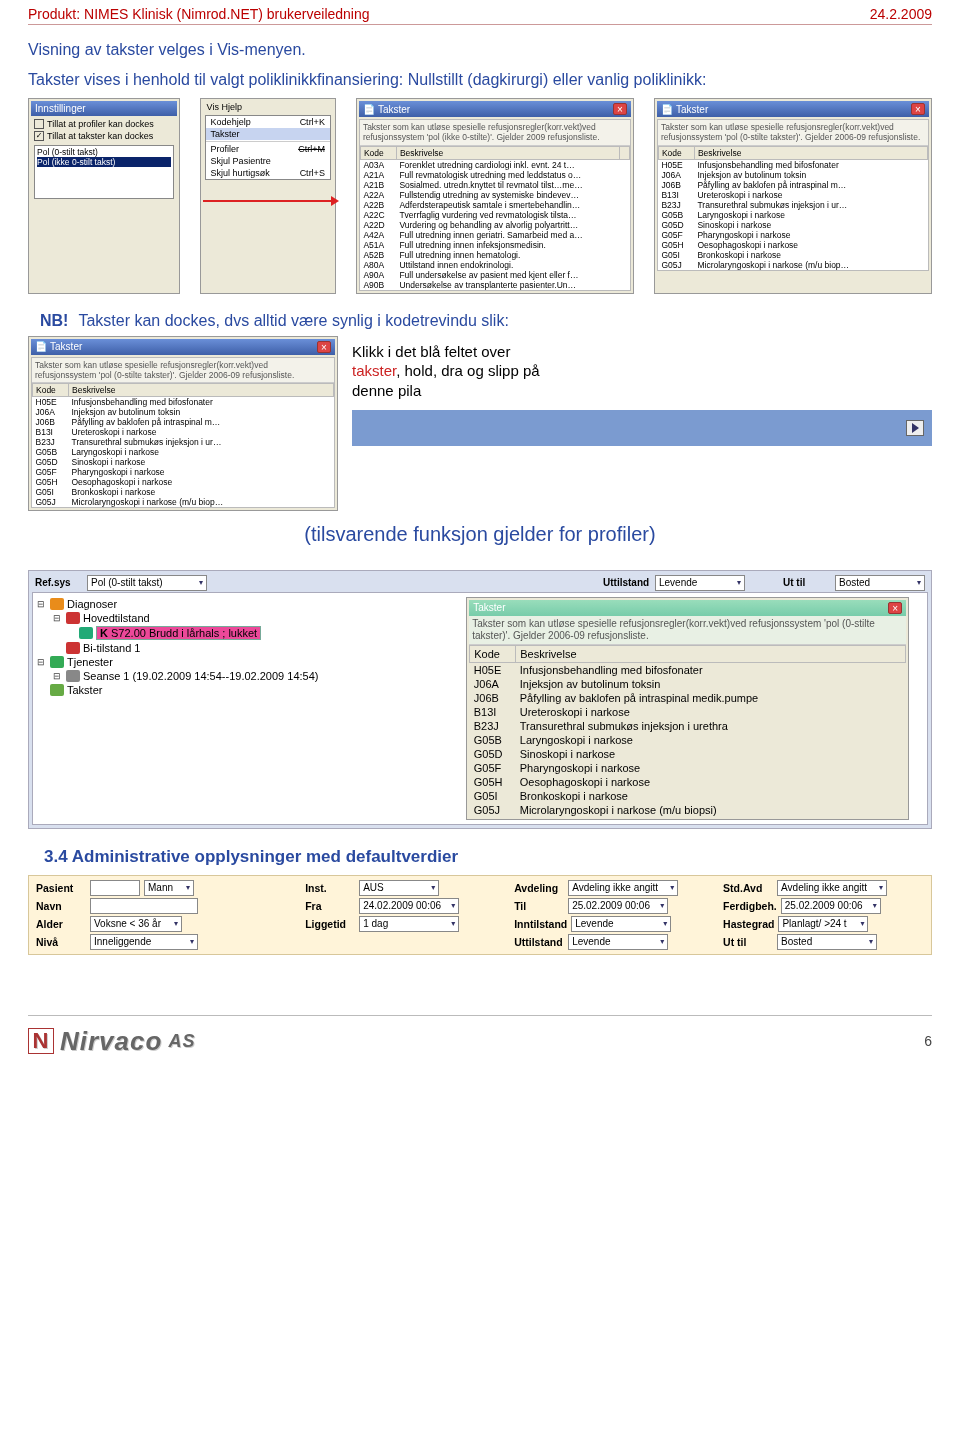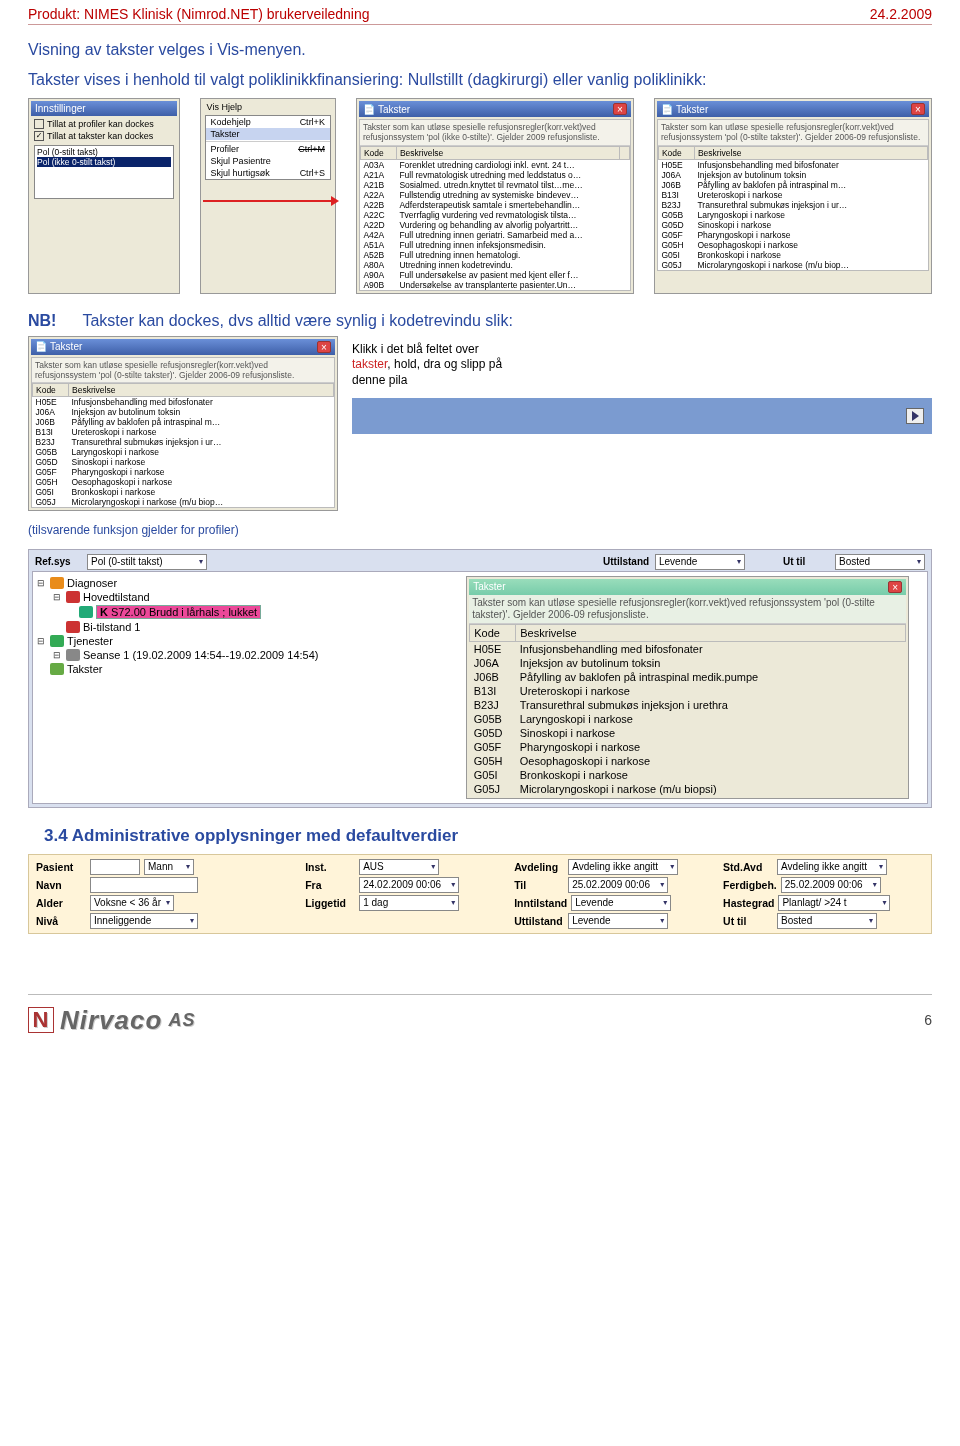--- a/index.html
+++ b/index.html
@@ -145,39 +145,39 @@
     content: '';
     position: absolute;
     right: -6px;
     top: -4px;
     border-left: 8px solid #d22;
     border-top: 5px solid transparent;
     border-bottom: 5px solid transparent;
   }
   .nb-row {
     display: flex;
-    gap: 26px;
+    gap: 10px;
     font-size: 16px;
     color: #2a4aa0;
-    margin: 16px 0 6px 0;
+    margin: 16px 0 6px 12px;
   }
   .nb-row .nb { font-weight: bold; }
   .docked-row {
     display: flex;
     gap: 14px;
     align-items: flex-start;
     margin-bottom: 12px;
   }
   .docked-panel { width: 310px; }
   .callout-col {
     flex: 1;
     padding-top: 6px;
   }
   .callout-text {
-    font-size: 12px;
+    font-size: 15px;
     color: #000;
     line-height: 1.3;
     margin-bottom: 10px;
   }
   .red-word { color: #c22; }
   .blue-strip {
     background: #7b9bd0;
     height: 36px;
     margin: 4px 0 6px 0;
     display: flex;
@@ -194,23 +194,23 @@
     justify-content: center;
   }
   .arrow-right-box::before {
     content: '';
     border-left: 7px solid #336;
     border-top: 5px solid transparent;
     border-bottom: 5px solid transparent;
   }
   .func-note {
     color: #2a4aa0;
-    font-size: 12px;
-    text-align: left;
-    margin: 8px 0 12px 0;
+    font-size: 20px;
+    text-align: center;
+    margin: 8px 0 24px 0;
   }
   .wide-shot {
     background: #d9e0ef;
     border: 1px solid #aab;
     padding: 3px;
     font-size: 11px;
     margin-bottom: 10px;
   }
   .field-row {
     display: flex;
@@ -421,21 +421,21 @@
             <tr>
               <td>A51A</td>
               <td>Full utredning innen infeksjonsmedisin.</td>
             </tr>
             <tr>
               <td>A52B</td>
               <td>Full utredning innen hematologi.</td>
             </tr>
             <tr>
               <td>A80A</td>
-              <td>Utredning innen kodetrevindu.</td>
+              <td>Uttilstand innen endokrinologi.</td>
             </tr>
             <tr>
               <td>A90A</td>
               <td>Full undersøkelse av pasient med kjent eller f…</td>
             </tr>
             <tr>
               <td>A90B</td>
               <td>Undersøkelse av transplanterte pasienter.Un…</td>
             </tr>
           </tbody>
@@ -775,42 +775,42 @@
       <span class="admin-lbl">Ferdigbeh.</span>
       <span class="field-val" style="width:100px">
           <span>25.02.2009 00:06</span>
           <span class="caret">▾</span>
         </span>
     </div>
   </div>
   <div class="admin-row">
     <div class="admin-cell" style="flex:1.3">
       <span class="admin-lbl">Alder</span>
-      <span class="field-val" style="width:84px">
+      <span class="field-val" style="width:92px">
           <span>Voksne &lt; 36 år</span>
           <span class="caret">▾</span>
         </span>
     </div>
     <div class="admin-cell">
       <span class="admin-lbl">Liggetid</span>
       <span class="field-val" style="width:100px">
           <span>1 dag</span>
           <span class="caret">▾</span>
         </span>
     </div>
     <div class="admin-cell">
       <span class="admin-lbl">Inntilstand</span>
       <span class="field-val" style="width:100px">
           <span>Levende</span>
           <span class="caret">▾</span>
         </span>
     </div>
     <div class="admin-cell">
       <span class="admin-lbl">Hastegrad</span>
-      <span class="field-val" style="width:112px">
+      <span class="field-val" style="width:90px">
           <span>Planlagt/ &gt;24 t</span>
           <span class="caret">▾</span>
         </span>
     </div>
   </div>
   <div class="admin-row">
     <div class="admin-cell" style="flex:1.3">
       <span class="admin-lbl">Nivå</span>
       <span class="field-val" style="width:108px">
           <span>Inneliggende</span>

